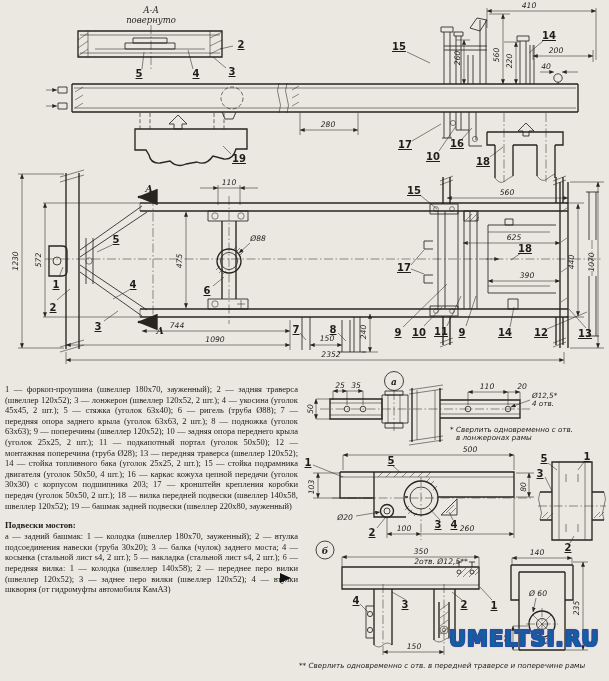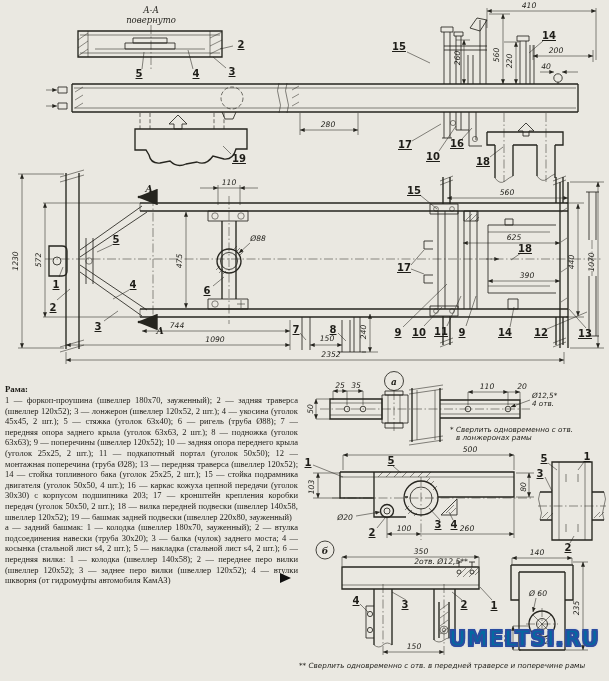--- a/index.html
+++ b/index.html
@@ -394,19 +394,19 @@
     <path class="thin" d="M573,562 H588 M565,650 H588 M513,626 H528 M513,650 H521"></path>
     <line class="dim" x1="583" y1="562" x2="583" y2="650" marker-start="url(#ah)" marker-end="url(#ah)"></line>
     <text class="dimt" transform="rotate(-90 579 608)" x="579" y="608">235</text>
     <line class="dim" x1="513" y1="626" x2="513" y2="650" marker-start="url(#ah)" marker-end="url(#ah)"></line>
     <text class="dimt" transform="rotate(-90 510 639)" x="510" y="639">60</text>
     <text class="note" x="299" y="668">** Сверлить  одновременно с отв. в передней траверсе  и поперечине  рамы</text>
   </g>
 </svg>
 
 <div class="legend">
-  <h3>Рама:</h3>
   <p>1 — форкоп-проушина (швеллер 180х70, зауженный); 2 — задняя траверса (швеллер 120х52); 3 — лонжерон (швеллер 120х52, 2 шт.); 4 — укосина (уголок 45х45, 2 шт.); 5 — стяжка (уголок 63х40); 6 — ригель (труба Ø88); 7 — передняя опора заднего крыла (уголок 63х63, 2 шт.); 8 — подножка (уголок 63х63); 9 — поперечины (швеллер 120х52); 10 — задняя опора переднего крыла (уголок 25х25, 2 шт.); 11 — подкапотный портал (уголок 50х50); 12 — монтажная поперечина (труба Ø28); 13 — передняя траверса (швеллер 120х52); 14 — стойка топливного бака (уголок 25х25, 2 шт.); 15 — стойка подрамника двигателя (уголок 50х50, 4 шт.); 16 — каркас кожуха цепной передачи (уголок 30х30) с корпусом подшипника 203; 17 — кронштейн крепления коробки передач (уголок 50х50, 2 шт.); 18 — вилка передней подвески (швеллер 140х58, швеллер 120х52); 19 — башмак задней подвески (швеллер 220х80, зауженный)</p>
+  <h3 class="susp-title">Подвески мостов:</h3>
   <p>а — задний башмак: 1 — колодка (швеллер 180х70, зауженный); 2 — втулка подсоединения навески (труба 30х20); 3 — балка (чулок) заднего моста; 4 — косынка (стальной лист s4, 2 шт.); 5 — накладка (стальной лист s4, 2 шт.); б — передняя вилка: 1 — колодка (швеллер 140х58); 2 — переднее перо вилки (швеллер 120х52); 3 — заднее перо вилки (швеллер 120х52); 4 — втулки шкворня (от гидромуфты автомобиля КамАЗ)</p>
 </div>
 <div class="cont-triangle"></div>
 
 <div class="wm">UMELTSI.RU</div>
 
 </body></html>

